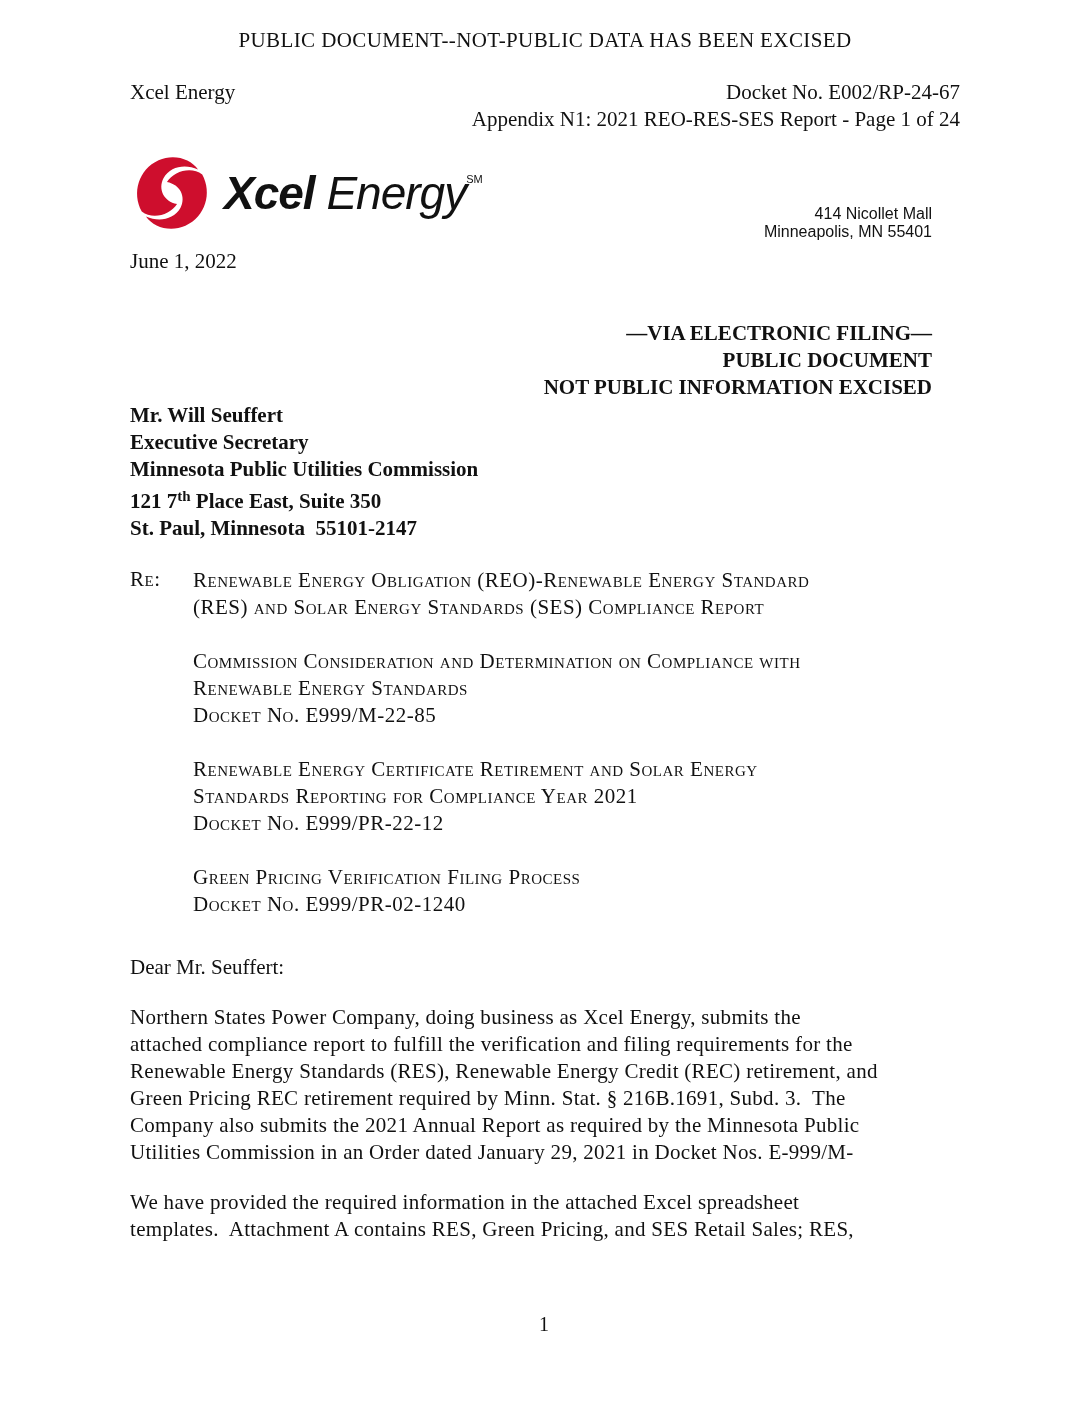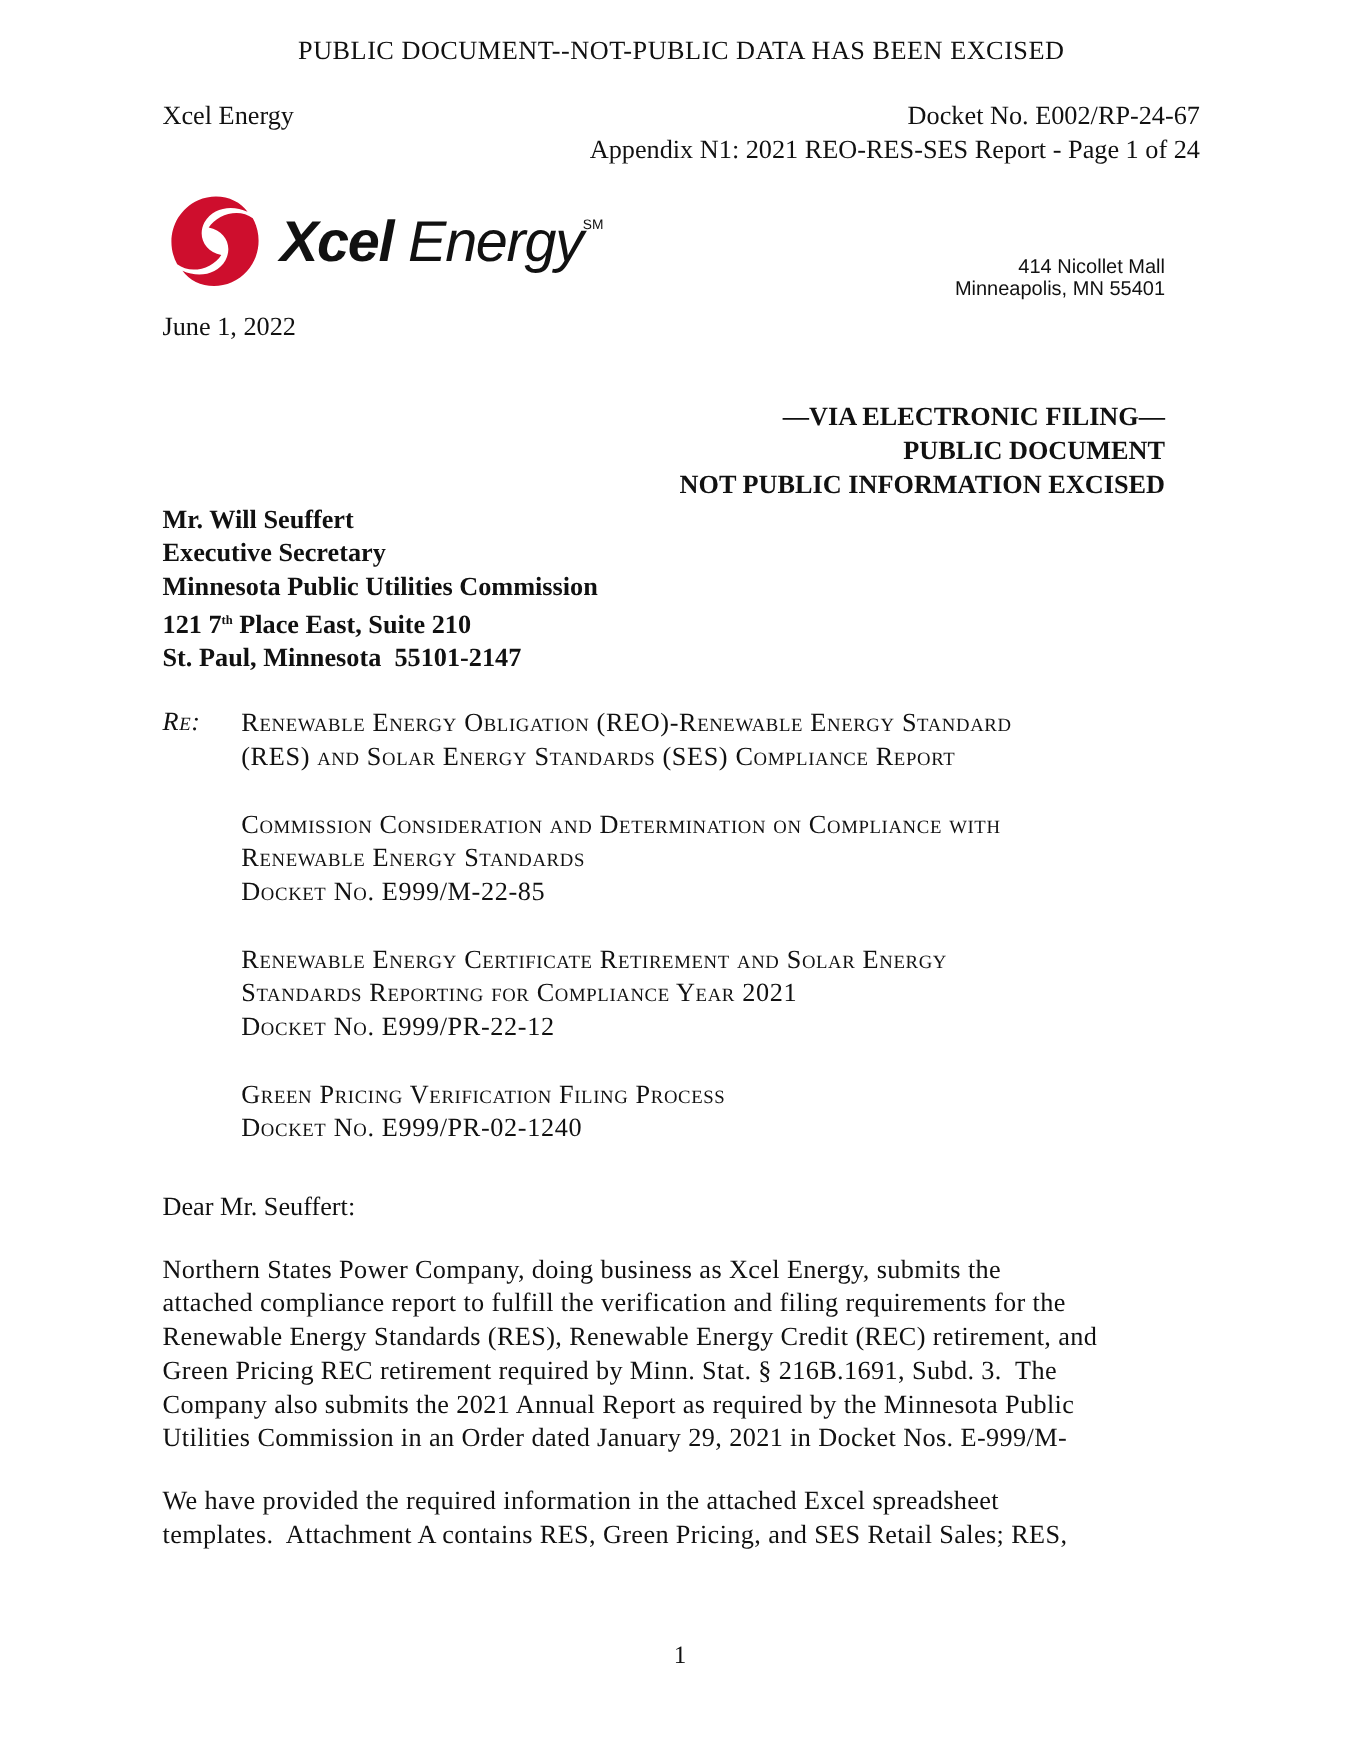--- a/index.html
+++ b/index.html
@@ -60,28 +60,27 @@
   .date { margin-top: 14px; }
   .via {
     margin-top: 46px;
     margin-right: 28px;
     text-align: right;
     font-weight: bold;
     line-height: 27px;
   }
   .recipient { margin-top: 1px; line-height: 27px; }
   .recipient div { white-space: pre-wrap; font-weight: bold; }
-  .recipient sup { font-size: 10px; vertical-align: 7px; }
+  .recipient sup { font-size: 15px; vertical-align: 7px; }
   .re-block { display: flex; margin-top: 25px; }
   .re-label {
     width: 63px;
     flex: 0 0 63px;
     font-variant: small-caps;
     letter-spacing: 0.5px;
-    font-style: italic;
   }
   .re-groups { flex: 1; }
   .re-group {
     font-variant: small-caps;
     letter-spacing: 0.5px;
     line-height: 27px;
   }
   .re-group + .re-group { margin-top: 27px; }
   .salutation { margin-top: 36px; line-height: 27px; }
   .para { margin-top: 23px; line-height: 27px; letter-spacing: 0.3px; }
@@ -129,21 +128,21 @@
   <div class="via">
     <div>—VIA ELECTRONIC FILING—</div>
     <div>PUBLIC DOCUMENT</div>
     <div>NOT PUBLIC INFORMATION EXCISED</div>
   </div>
 
   <div class="recipient">
     <div>Mr. Will Seuffert</div>
     <div>Executive Secretary</div>
     <div>Minnesota Public Utilities Commission</div>
-    <div><span>121 7</span><sup>th</sup><span> Place East, Suite 210</span></div>
+    <div><span>121 7</span><sup>th</sup><span> Place East, Suite 350</span></div>
     <div>St. Paul, Minnesota  55101-2147</div>
   </div>
 
   <div class="re-block">
     <div class="re-label">Re:</div>
     <div class="re-groups">
       <div class="re-group">
           <div>Renewable Energy Obligation (REO)-Renewable Energy Standard</div>
           <div>(RES) and Solar Energy Standards (SES) Compliance Report</div>
         </div>

